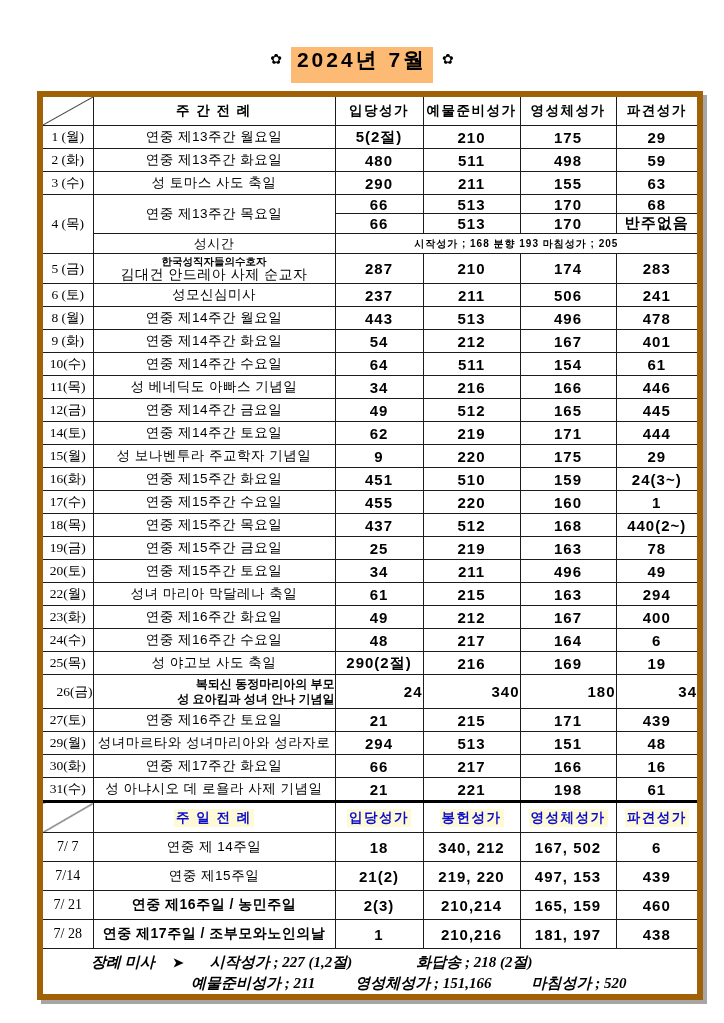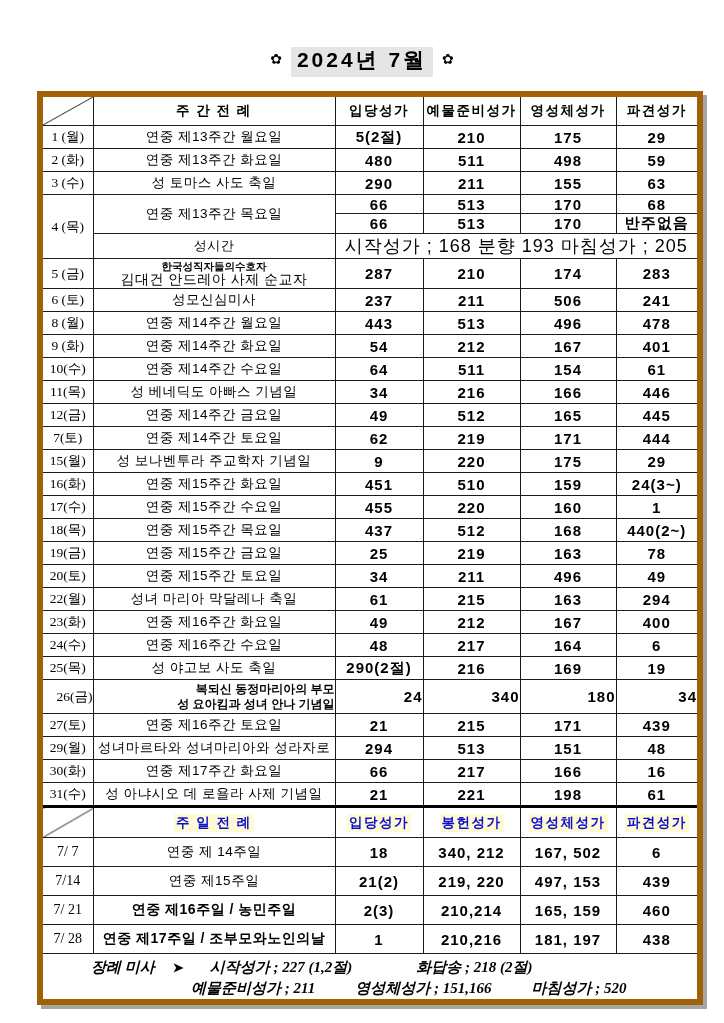--- a/index.html
+++ b/index.html
@@ -7,21 +7,21 @@
     width:724px;height:1023px;background:#ffffff;color:#000;
     font-family:"Liberation Sans","DejaVu Sans",sans-serif;
     position:relative;overflow:hidden;
   }
   
   .title-wrap{
     margin-top:46px;margin-bottom:17px;text-align:center;
     font-weight:bold;font-size:21px;letter-spacing:3px;white-space:nowrap;
   }
   .title-flower{font-size:14px;letter-spacing:0;vertical-align:3px;margin:0 9px;}
-  .title-highlight{background:#e5e5e5;padding:1px 6px 6px 6px;}
+  .title-highlight{background:#fdba74;padding:1px 6px 12px 6px;}
 
   
   table.sched{
     border-collapse:collapse;table-layout:fixed;
     margin-left:37px;width:660px;
     border:6px solid #a16207;
     box-shadow:4px 4px 0 #a6a6a6;
     background:#fff;
   }
   table.sched td{
@@ -55,21 +55,21 @@
   tr.r-sun    td{height:28px;}
   tr.r-foot   td{height:45px;}
 
   
   .lit-small-top{display:block;font-size:10.5px;line-height:11px;font-weight:600;letter-spacing:0;}
   .lit-main-bot{display:block;font-size:14px;line-height:15px;letter-spacing:0.5px;}
   .lit-two2{display:block;font-size:12px;line-height:15px;font-weight:600;letter-spacing:0;}
 
   
   .hh-label{font-size:13px;letter-spacing:0.5px;}
-  .hh-text{font-weight:normal;font-size:18px;letter-spacing:1px;}
+  .hh-text{font-weight:bold;font-size:10px;letter-spacing:1px;}
 
   
   .sun-hdr{font-weight:bold;font-size:13.5px;letter-spacing:1.5px;}
   .sun-hdr .hl{color:#0d0dd0;background:#fffad6;padding:1px 2px 2px 2px;}
   .sun-lit{font-size:13.5px;letter-spacing:0.5px;}
   .sun-lit.bold{font-weight:bold;font-size:14px;}
   .sun-date{
     font-family:"Liberation Serif","DejaVu Serif",serif;
     font-size:14px;text-align:center;padding-left:0;
   }
@@ -209,21 +209,21 @@
       </tr>
       <tr class="r-norm">
         <td class="c-date">12(금)</td>
         <td class="c-lit">연중 제14주간 금요일</td>
         <td class="c-val">49</td>
         <td class="c-val">512</td>
         <td class="c-val">165</td>
         <td class="c-val">445</td>
       </tr>
       <tr class="r-norm">
-        <td class="c-date">7(토)</td>
+        <td class="c-date">14(토)</td>
         <td class="c-lit">연중 제14주간 토요일</td>
         <td class="c-val">62</td>
         <td class="c-val">219</td>
         <td class="c-val">171</td>
         <td class="c-val">444</td>
       </tr>
       <tr class="r-norm">
         <td class="c-date">15(월)</td>
         <td class="c-lit">성 보나벤투라 주교학자 기념일</td>
         <td class="c-val">9</td>

